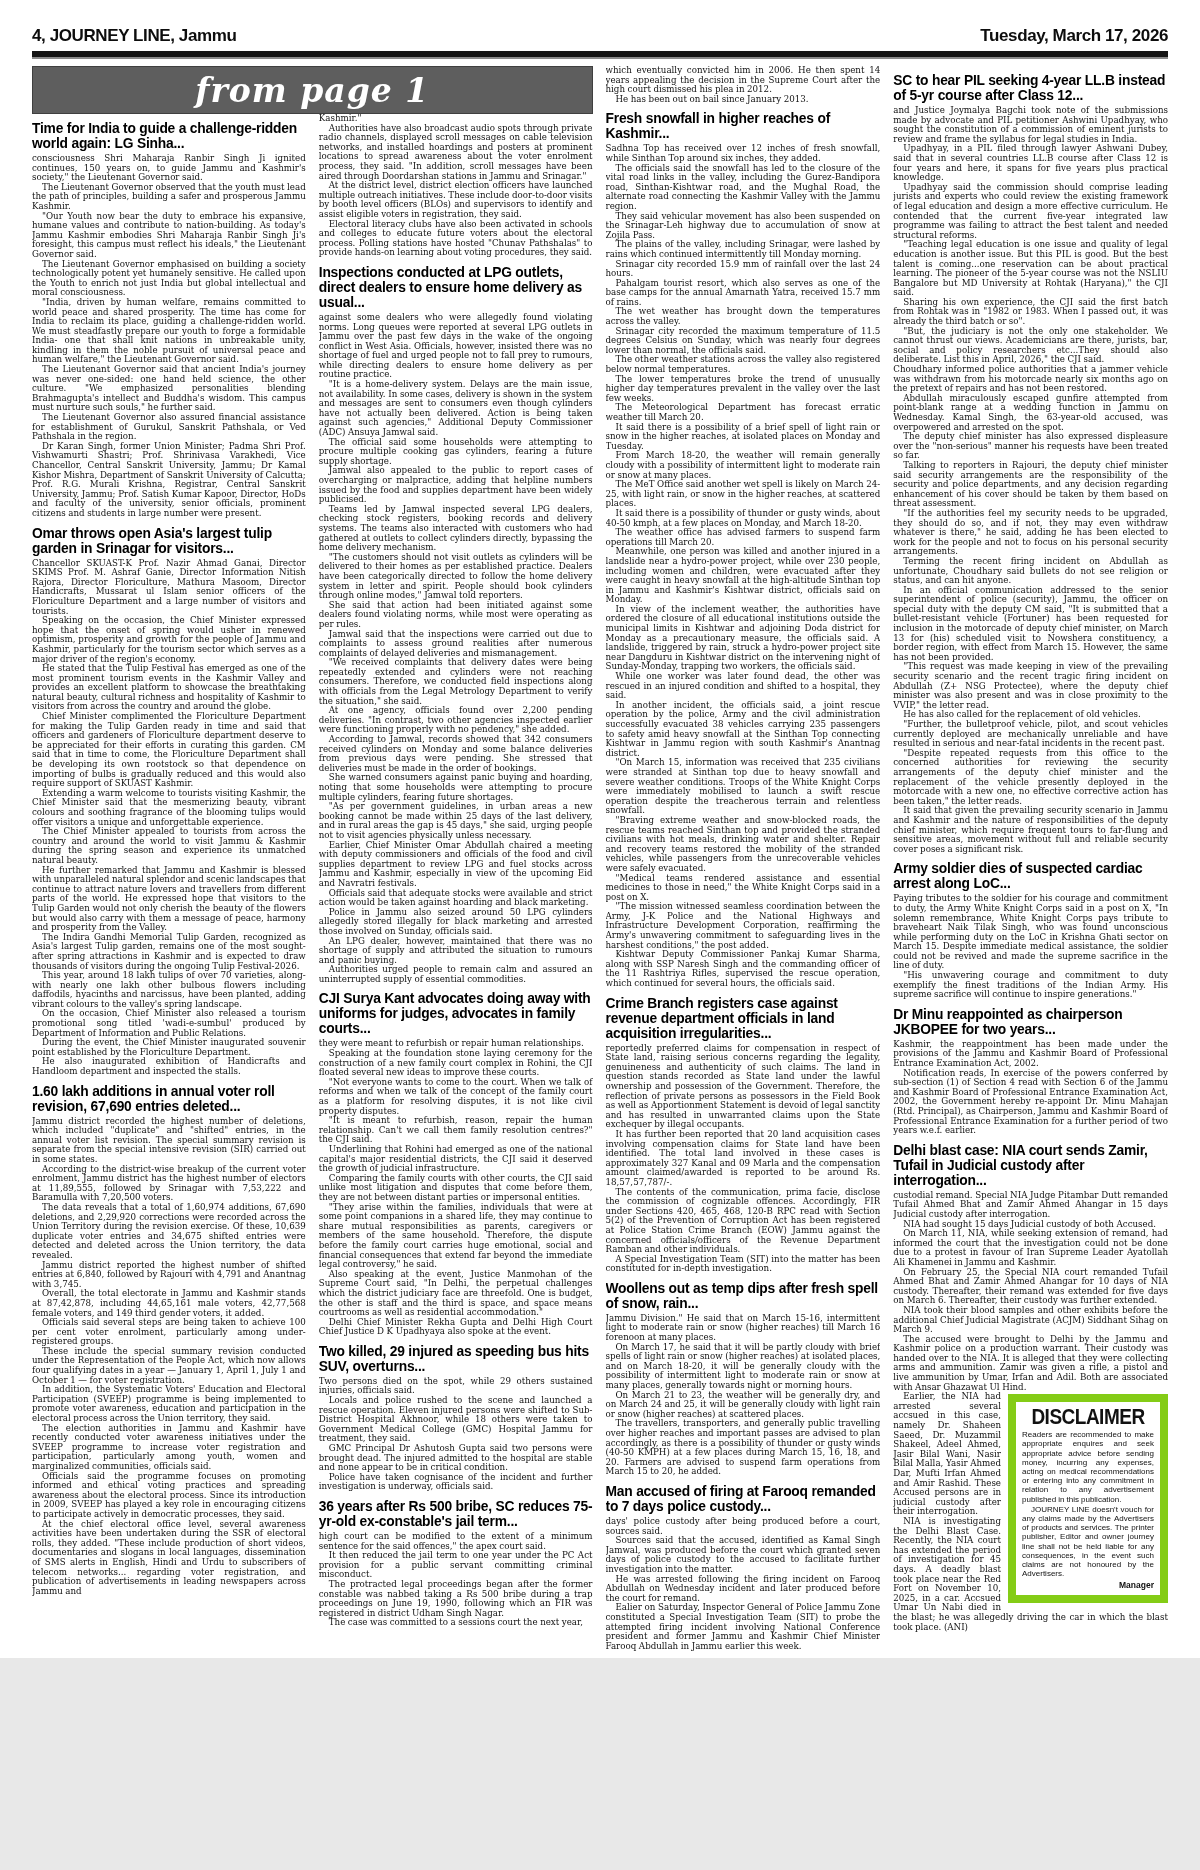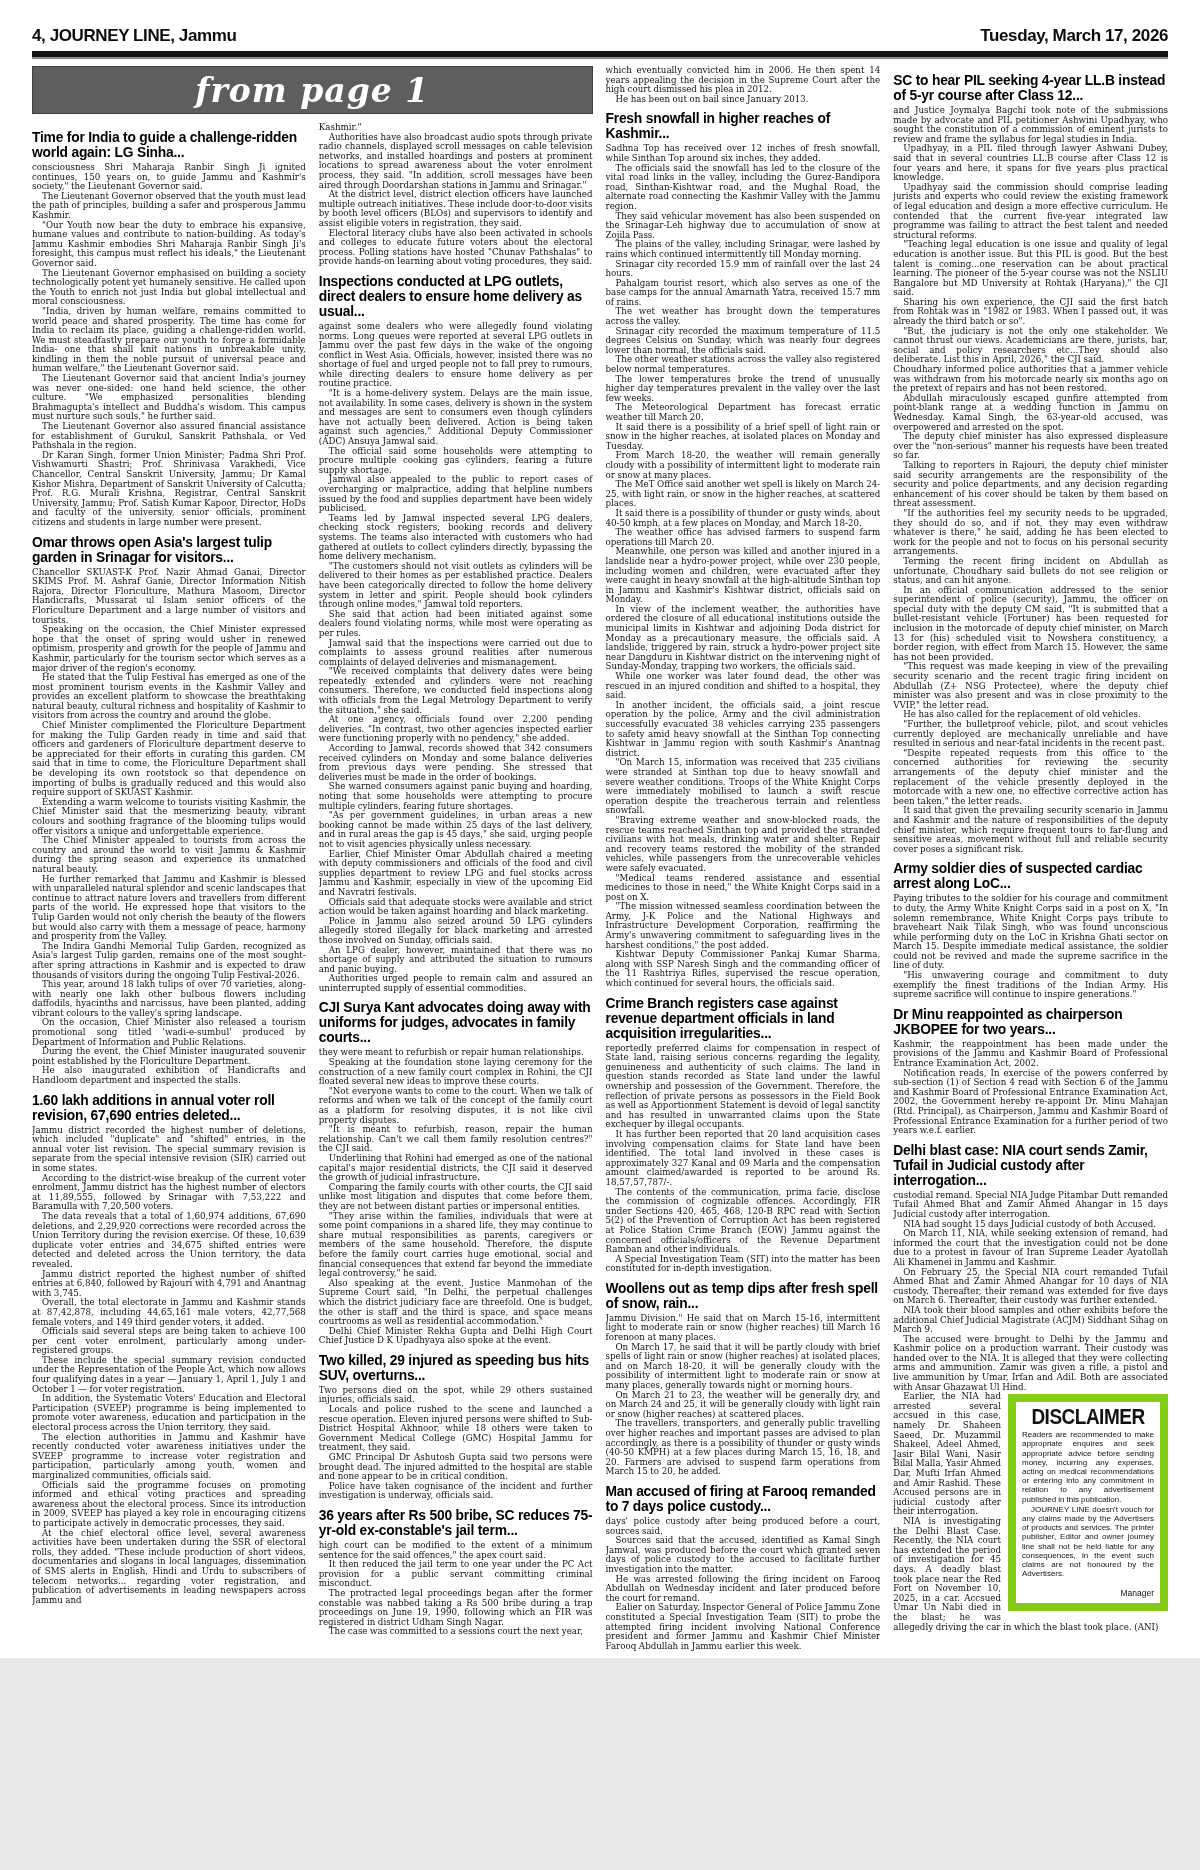--- a/index.html
+++ b/index.html
@@ -7,41 +7,41 @@
         font-family:"DejaVu Serif",serif;color:#111;margin:0 auto;}
   
   .masthead{display:flex;justify-content:space-between;align-items:baseline;
             padding:26px 32px 0 32px;font-family:"Liberation Sans",sans-serif;
             font-weight:bold;font-size:17px;letter-spacing:-0.4px;color:#0d0d0d;}
   .mast-rule{margin:5px 32px 0 32px;height:6px;background:#141414;border-bottom:2px solid #8a8a8a;}
   
   .content{display:flex;gap:13px;margin:7px 32px 0 32px;height:1688px;overflow:hidden;}
   .half{flex:2.04;display:flex;flex-direction:column;min-width:0;}
   .banner{height:46px;background:#5e5e5e;border:1px solid #3f3f3f;display:flex;
-          align-items:center;justify-content:center;margin-bottom:9px;}
+          align-items:center;justify-content:center;}
   .banner span{color:#fff;font-family:"DejaVu Serif",serif;font-style:italic;
                font-weight:bold;font-size:33px;letter-spacing:1px;}
   .cols{display:flex;gap:13px;flex:1;min-height:0;}
   .col{flex:1;min-width:0;overflow:hidden;}
   
   .headline{font-family:"Liberation Sans",sans-serif;font-weight:bold;font-size:13.8px;
             line-height:15px;letter-spacing:-0.2px;margin:7px 0 3px 0;color:#000;}
   .body p{font-size:8.7px;line-height:9.6px;text-align:justify;margin:0;
           text-indent:10px;word-spacing:-0.2px;}
   .body p.noind{text-indent:0;}
   
   .disclaimer{float:right;width:132px;border:8px solid #84cc16;background:#fff;
               padding:4px 6px 5px 6px;margin:2px 0 3px 7px;}
   .disclaimer h3{margin:0 0 2px 0;font-family:"Liberation Sans",sans-serif;font-weight:bold;
                  font-size:19px;letter-spacing:-0.5px;text-align:center;transform:scaleY(1.15);}
   .disclaimer p{font-family:"Liberation Sans",sans-serif;font-size:8px;line-height:9.2px;
                 text-align:justify;margin:1px 0;text-indent:0;}
   .disclaimer p.ind{text-indent:9px;}
-  .disclaimer .sig{font-family:"Liberation Sans",sans-serif;font-weight:normal;font-size:8.5px;
-                   text-align:right;margin-top:9px;}
+  .disclaimer .sig{font-family:"Liberation Sans",sans-serif;font-weight:bold;font-size:8.5px;
+                   text-align:right;margin-top:1px;}
   
   .footer-bar{height:11px;background:#a9a9a9;margin:6px 46px 0 46px;}
   .footer-text{text-align:center;font-family:"Liberation Sans",sans-serif;font-weight:bold;
                font-size:12.6px;line-height:17px;margin-top:7px;color:#0e0e0e;}
   .footer-text .it{font-style:italic;}
   .footer-text .ln3{font-weight:normal;}
   .footer-text .ln3 b{font-weight:bold;}
   .footer-rule{height:2px;background:#3c3c3c;border-top:1px solid #8a8a8a;margin:6px 32px 0 32px;}
   .dots-row{display:flex;justify-content:space-between;align-items:center;margin:20px 88px 0 88px;}
   .dotcell{display:inline-flex;align-items:center;gap:22px;}

